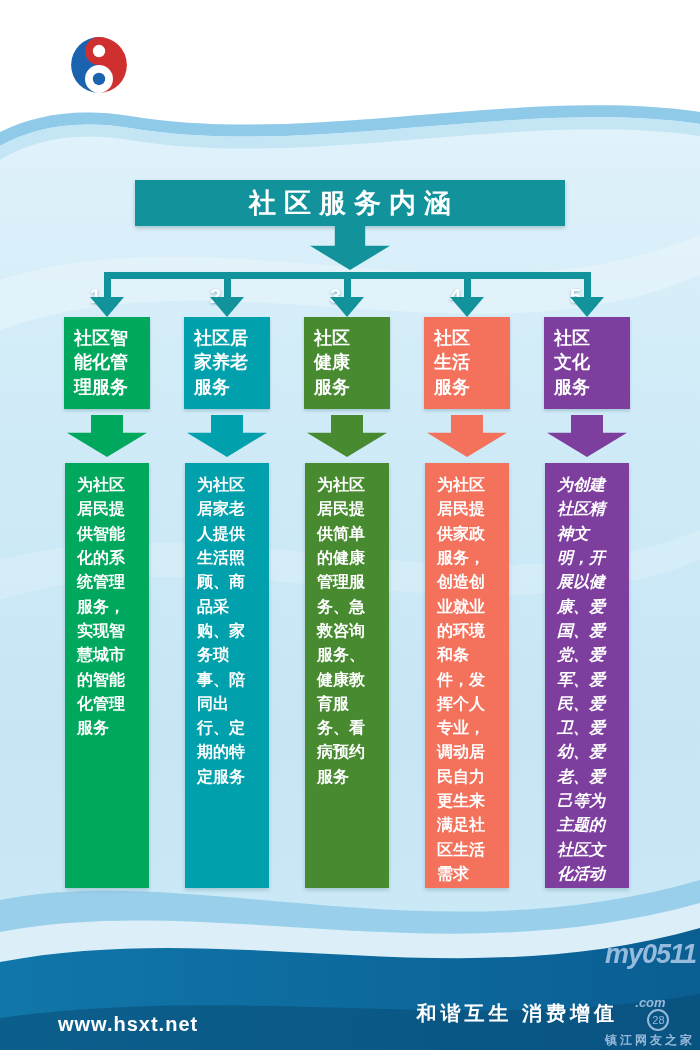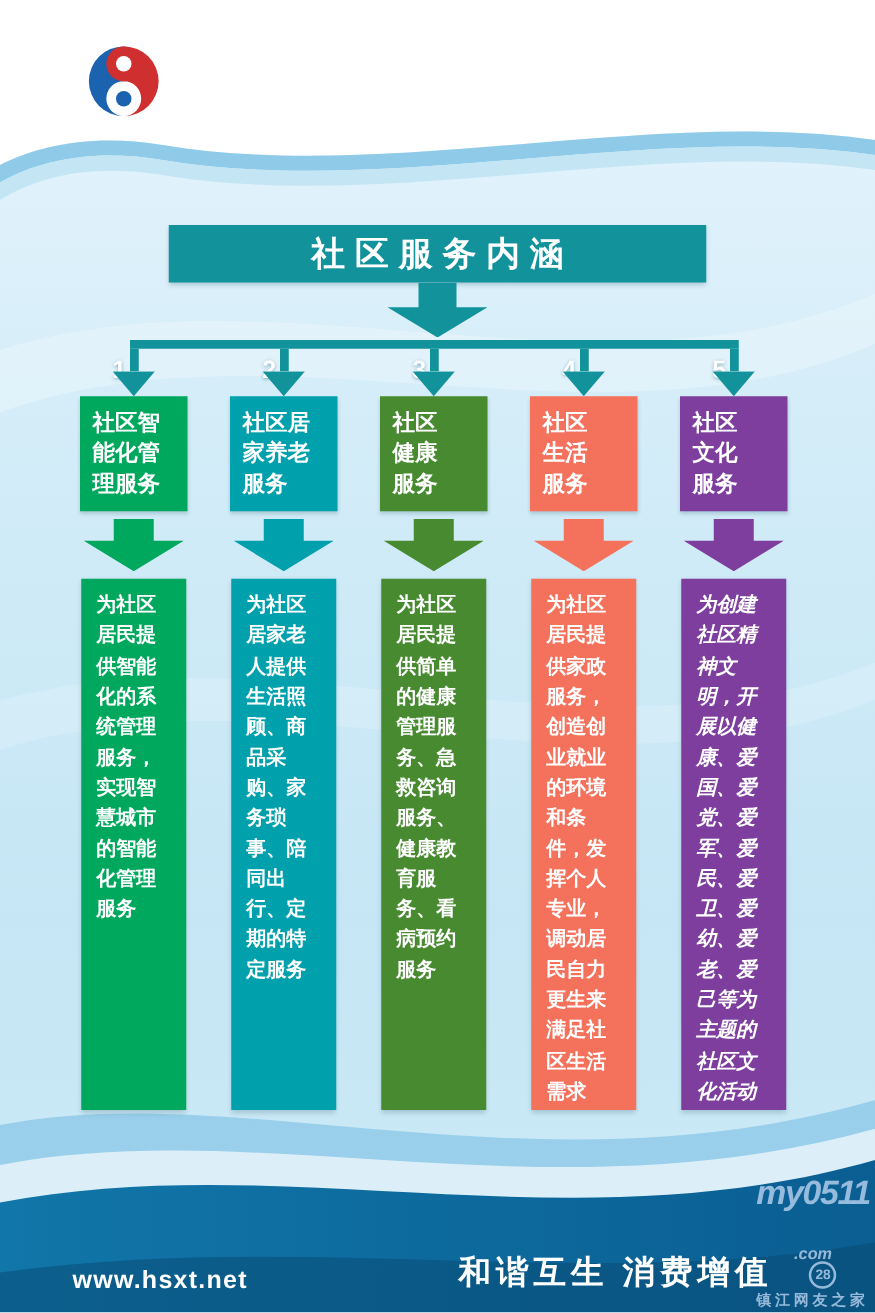--- a/index.html
+++ b/index.html
@@ -41,29 +41,29 @@
   .col-arrow { margin-top:6px; width:80px; height:42px;
             clip-path:polygon(30% 0, 70% 0, 70% 42%, 100% 42%, 50% 100%, 0 42%, 30% 42%); }
   .col-desc { margin-top:6px; width:84px; height:425px; padding:10px 12px;
             color:#fff; font-size:16px; font-weight:bold; line-height:1.52;
             text-align:left; box-shadow:0 2px 4px rgba(0,60,80,.2); }
 
   
   .footer-site { position:absolute; left:58px; top:1002px; z-index:3;
             color:#fff; font-size:20px; font-weight:bold; letter-spacing:1px; text-decoration:none;margin-top:11px; }
   .footer-slogan { position:absolute; right:82px; top:1000px; z-index:3;
-            color:#fff; font-size:26px; font-weight:bold; letter-spacing:4px; }
+            color:#fff; font-size:20px; font-weight:bold; letter-spacing:4px; }
 
   .watermark { position:absolute; right:4px; bottom:4px; z-index:4; text-align:left;
             color:rgba(175,203,233,.85); line-height:1; }
   .wm-top { display:flex; align-items:center;flex-direction:column; }
   .wm-site { font-size:27px; font-weight:bold; font-style:italic; letter-spacing:-1px; }
   .wm-com { font-size:13px; font-weight:bold; font-style:italic; margin-top:28px; }
   .wm-badge { width:22px; height:22px; margin-left:16px; border:2px solid rgba(175,203,233,.85);
-            border-radius:50%; font-size:11px; font-weight:bold; display:flex;
+            border-radius:50%; font-size:11px; font-weight:normal; display:flex;
             align-items:center; justify-content:center; font-style:normal; }
   .wm-name { font-size:12px; font-weight:bold; letter-spacing:3px; margin-top:3px; }
 </style>
 </head>
 <body>
 
 <div class="poster">
 
   <svg class="bg-svg" width="700" height="1050" viewBox="0 0 700 1050">
     <defs>

